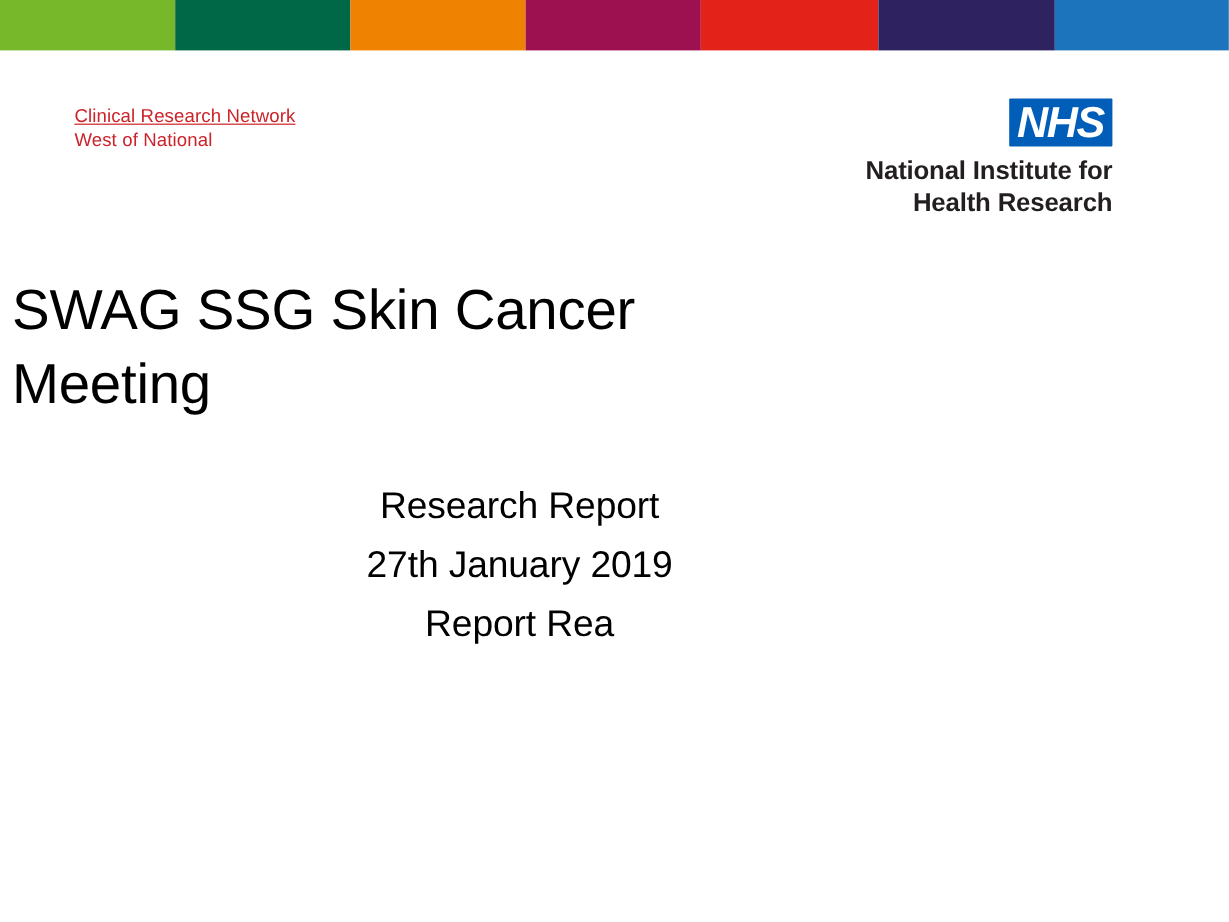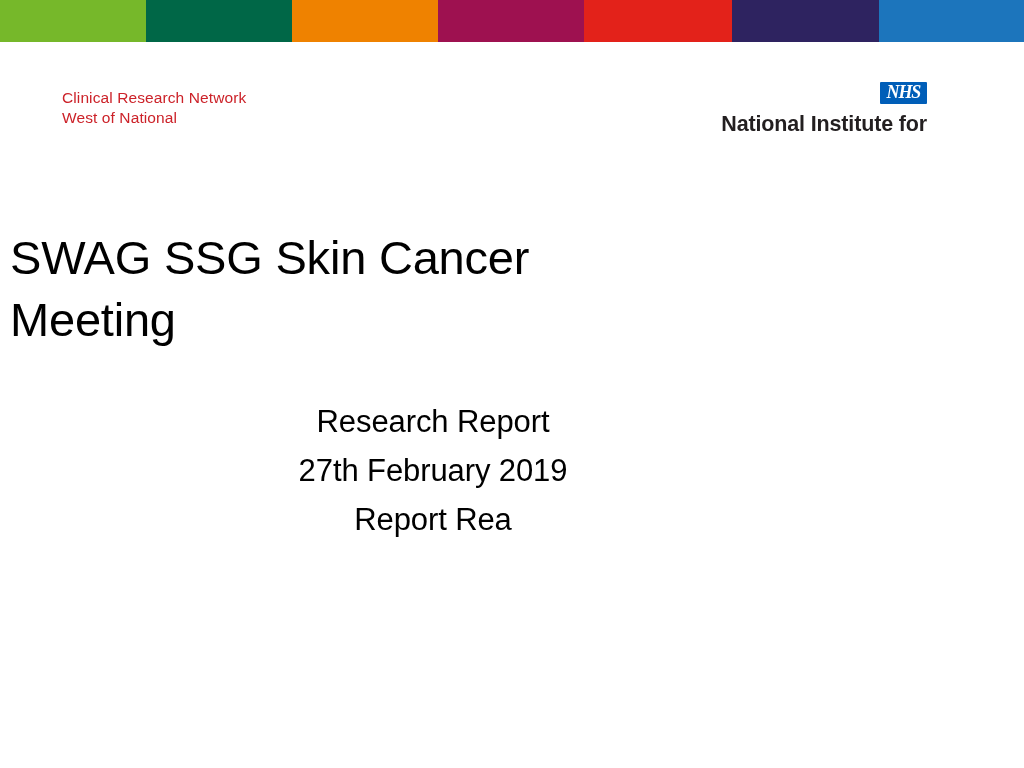--- a/index.html
+++ b/index.html
@@ -59,24 +59,24 @@
     top: 82px;
     text-align: right;
   }
   .nhs-box {
     display: inline-block;
     background: #005EB8;
     padding: 1px 7px 2px 7px;
     border-radius: 1px;
   }
   .nhs-box .nhs-word {
-    font-family: Liberation Serif, serif;
+    font-family: Liberation Sans, sans-serif;
     font-style: italic;
     font-weight: 700;
-    font-size: 18px;
+    font-size: 36px;
     color: #ffffff;
     letter-spacing: -1.2px;
     line-height: 1.04;
     display: block;
   }
   .nihr-name {
     margin-top: 7px;
     line-height: 1.22;
   }
   .nihr-name .nihr-line {
@@ -140,38 +140,39 @@
     <div class="band-seg" style="background-color: rgb(118, 184, 42); width: 146px;"></div>
     <div class="band-seg" style="background-color: rgb(0, 103, 71); width: 146px;"></div>
     <div class="band-seg" style="background-color: rgb(239, 130, 0); width: 146px;"></div>
     <div class="band-seg" style="background-color: rgb(158, 17, 80); width: 146px;"></div>
     <div class="band-seg" style="background-color: rgb(227, 34, 26); width: 148px;"></div>
     <div class="band-seg" style="background-color: rgb(46, 35, 96); width: 147px;"></div>
     <div class="band-seg" style="background-color: rgb(28, 117, 188); width: 145px;"></div>
   </div>
 
   <div class="crn-logo">
-    <div class="crn-line" style="color: rgb(204, 34, 41);">Clinical Research Network</div>
+    <div class="crn-line" style="color: rgb(204, 34, 41); text-decoration: underline;">Clinical Research Network</div>
     <div class="crn-line" style="color: rgb(204, 34, 41);">West of National</div>
   </div>
 
   <div class="nihr-logo">
     <div class="nhs-box" style="background-color: rgb(0, 94, 184);">
       <span class="nhs-word" style="color: rgb(255, 255, 255);">NHS</span>
     </div>
     <div class="nihr-name">
       <span class="nihr-line" style="color: rgb(35, 31, 32); margin-left: 37px;">National Institute for</span>
+      <span class="nihr-line" style="color: rgb(35, 31, 32);">Health Research</span>
     </div>
   </div>
 
   <div class="title-block">
     <h1 class="slide-title" style="color: rgb(0, 0, 0);">SWAG SSG Skin Cancer Meeting</h1>
   </div>
 
   <div class="subtitle-block">
     <div class="sub-inner">
       <div class="sub-line" style="color: rgb(0, 0, 0);">Research Report</div>
-      <div class="sub-line" style="color: rgb(0, 0, 0);">27th February 2019</div>
+      <div class="sub-line" style="color: rgb(0, 0, 0);">27th January 2019</div>
       <div class="sub-line" style="color: rgb(0, 0, 0);">Report Rea</div>
     </div>
   </div>
 
 </div>
 
 </body></html>

